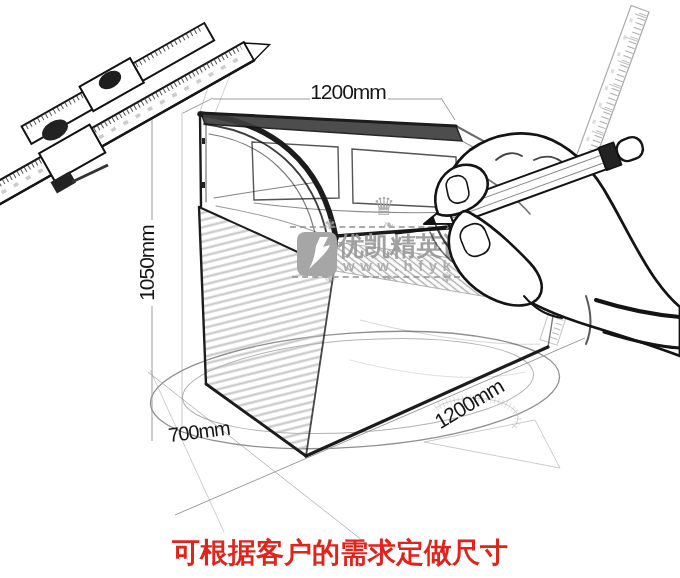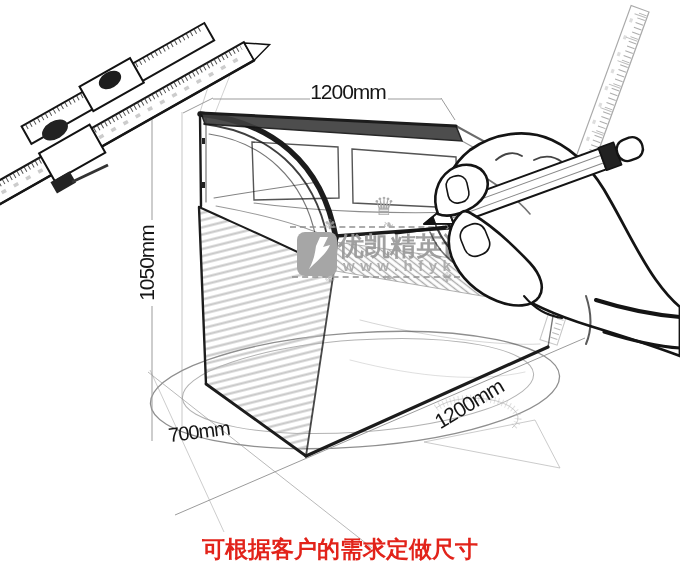--- a/index.html
+++ b/index.html
@@ -13,21 +13,21 @@
   .dim-label.rot-31{transform:translate(-50%,-50%) rotate(-31deg);}
   .wm-dash{position:absolute;border-top:2px dashed #8f8f8f;opacity:.75;height:0;}
   .wm-orn{position:absolute;font-size:13px;letter-spacing:22px;color:#a6a6a6;opacity:.8;
           text-align:center;white-space:nowrap;}
   .wm-crown{position:absolute;transform:translate(-50%,-50%);font-size:25px;color:#a3a3a3;opacity:.9;}
   .wm-title{position:absolute;font-size:26px;font-weight:700;color:#999999;opacity:.92;
             letter-spacing:0px;white-space:nowrap;}
   .wm-url{position:absolute;font-size:15px;font-weight:700;color:#ababab;opacity:.95;
           letter-spacing:5.5px;white-space:nowrap;}
   #note{position:absolute;left:0;top:534px;width:680px;text-align:center;
-        font-size:23px;font-weight:700;color:#e2231a;}
+        font-size:28px;font-weight:700;color:#e2231a;}
 </style>
 </head>
 <body>
 
 <div id="stage">
 
   <svg width="680" height="578" viewBox="0 0 680 578">
     <defs>
       <pattern id="shade" width="7" height="7" patternUnits="userSpaceOnUse" patternTransform="rotate(-14)">
         <line x1="0" y1="3.5" x2="7" y2="3.5" stroke="#b4b4b4" stroke-width="2.2"></line>

